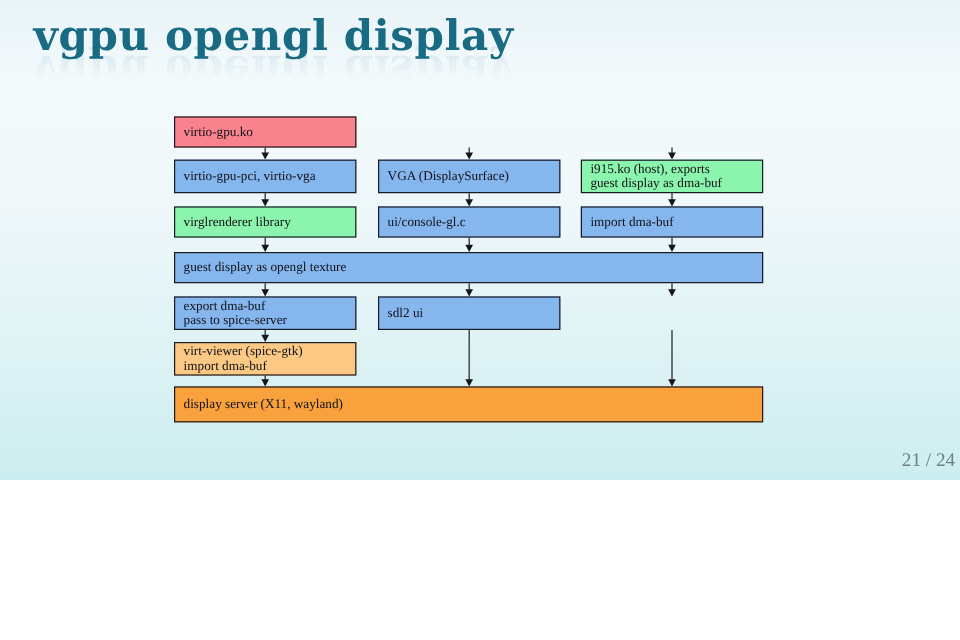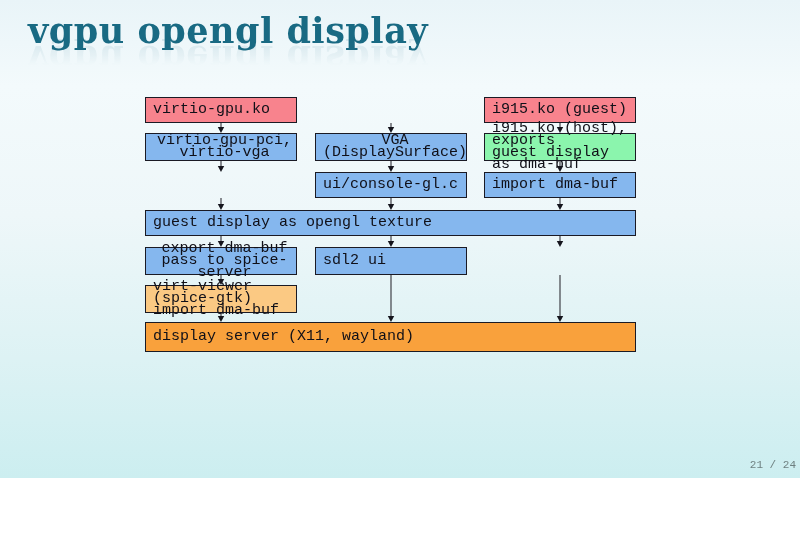--- a/index.html
+++ b/index.html
@@ -1,19 +1,19 @@
 <!DOCTYPE html>
 <html style="--title: #196a83; --box_text: #101018; --border: #1a1a24; --pink: #f8838d; --blue: #85b7ee; --green: #8bf5ad; --peach: #fbc983; --orange: #f9a13c; --arrow: #303038; --arrow_head: #15151d; --page_number: #6e8080; --bg_top: #e9f4f8; --bg_mid: #f3fafc; --bg_bottom: #cceef0;"><head>
 <meta charset="utf-8">
 <style>
   html, body { margin: 0; padding: 0; }
   .slide {
     position: relative;
     width: 800px;
-    height: 478px;
+    height: 400px;
     overflow: hidden;
     background: linear-gradient(to bottom,
       var(--bg_top, #e9f4f8) 0%,
       var(--bg_mid, #f3fafc) 18%,
       #eef7f9 45%,
       #ddf2f4 75%,
       var(--bg_bottom, #cceef0) 100%);
     font-family: "DejaVu Serif", serif;
   }
 
@@ -42,67 +42,67 @@
     pointer-events: none;
   }
 
   .box {
     position: absolute;
     box-sizing: border-box;
     border: 1.5px solid var(--border, #1a1a24);
     display: flex;
     align-items: center;
     padding-left: 7px;
-    font-family: Liberation Mono, monospace;
-    font-size: 15px;
+    font-family: Liberation Serif, serif;
+    font-size: 11px;
     line-height: 12px;
     color: var(--box_text, #101018);
     white-space: pre-line;
   }
   .pink   { background: var(--pink,   #f8838d); }
-  .blue   { background: var(--blue,   #85b7ee); text-align: center; }
+  .blue   { background: var(--blue,   #85b7ee); }
   .green  { background: var(--green,  #8bf5ad); }
   .peach  { background: var(--peach,  #fbc983); }
   .orange { background: var(--orange, #f9a13c); }
 
   .arrows {
     position: absolute;
     left: 0; top: 0;
     pointer-events: none;
   }
   .arrows line { stroke: var(--arrow, #303038); stroke-width: 1.1; }
   .arrows polygon { fill: var(--arrow_head, #15151d); }
 
   .page-indicator {
     position: absolute;
     right: 4px;
     bottom: 7px;
-    font-family: Liberation Mono, monospace;
-    font-size: 11px;
+    font-family: Liberation Serif, serif;
+    font-size: 16px;
     color: var(--page_number, #6e8080);
   }
 </style>
 </head>
 <body>
 
 <div class="slide">
 
   <div class="title-wrap">
     <h1>vgpu opengl display</h1>
     <div class="title-reflection" aria-hidden="true">vgpu opengl display</div>
   </div>
 
   <div class="box pink" style="left:145px;top:97px;width:152px;height:26px">virtio-gpu.ko</div>
-  <div class="box pink" style="left:484px;top:97px;width:152px;height:26px">i915.ko (guest)</div>
 
   <div class="box blue" style="left:145px;top:133px;width:152px;height:28px">virtio-gpu-pci, virtio-vga</div>
   <div class="box blue" style="left:315px;top:133px;width:152px;height:28px">VGA (DisplaySurface)</div>
   <div class="box green" style="left:484px;top:133px;width:152px;height:28px">i915.ko (host), exports
 guest display as dma-buf</div>
 
+  <div class="box green" style="left:145px;top:172px;width:152px;height:26px">virglrenderer library</div>
   <div class="box blue" style="left:315px;top:172px;width:152px;height:26px">ui/console-gl.c</div>
   <div class="box blue" style="left:484px;top:172px;width:152px;height:26px">import dma-buf</div>
 
   <div class="box blue" style="left:145px;top:210px;width:491px;height:26px">guest display as opengl texture</div>
 
   <div class="box blue" style="left:145px;top:247px;width:152px;height:28px">export dma-buf
 pass to spice-server</div>
   <div class="box blue" style="left:315px;top:247px;width:152px;height:28px">sdl2 ui</div>
 
   <div class="box peach" style="left:145px;top:285px;width:152px;height:28px">virt-viewer (spice-gtk)

